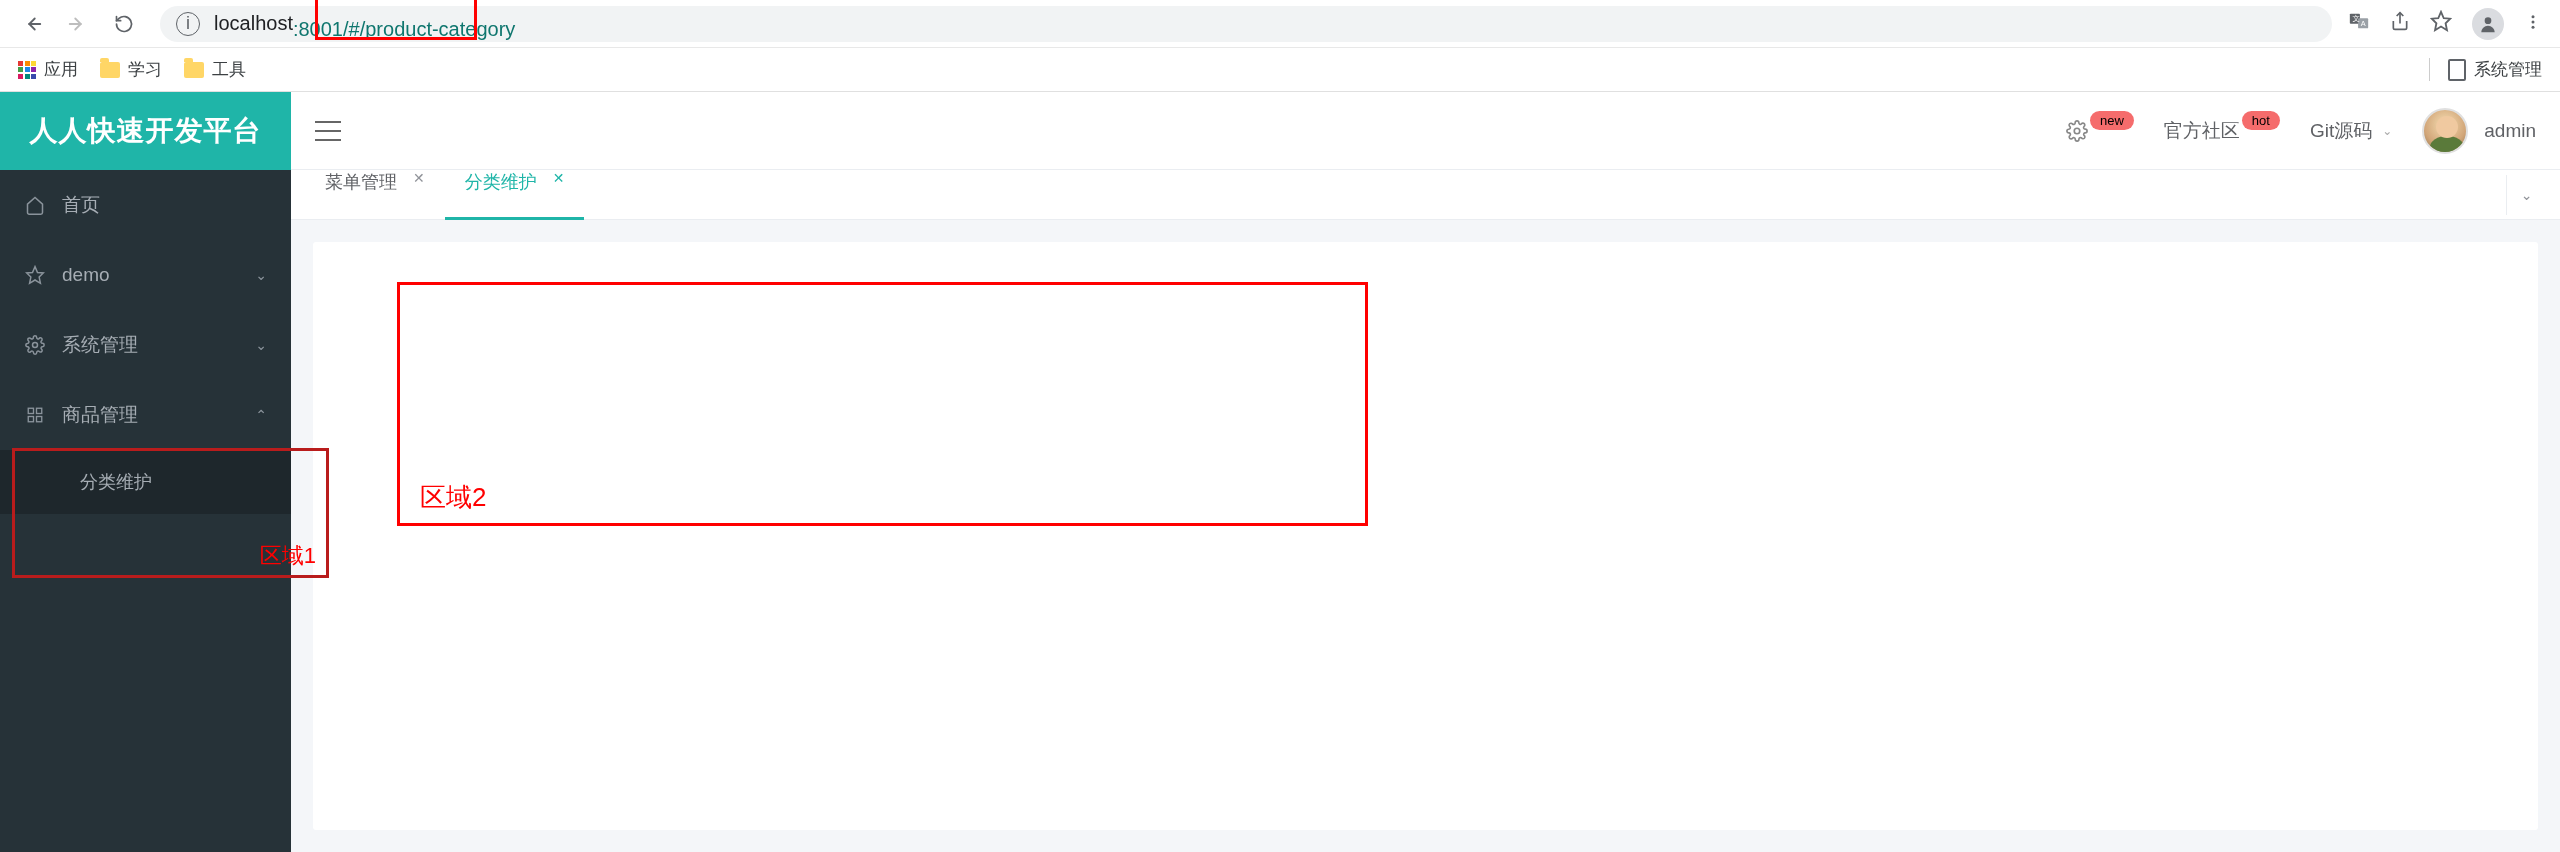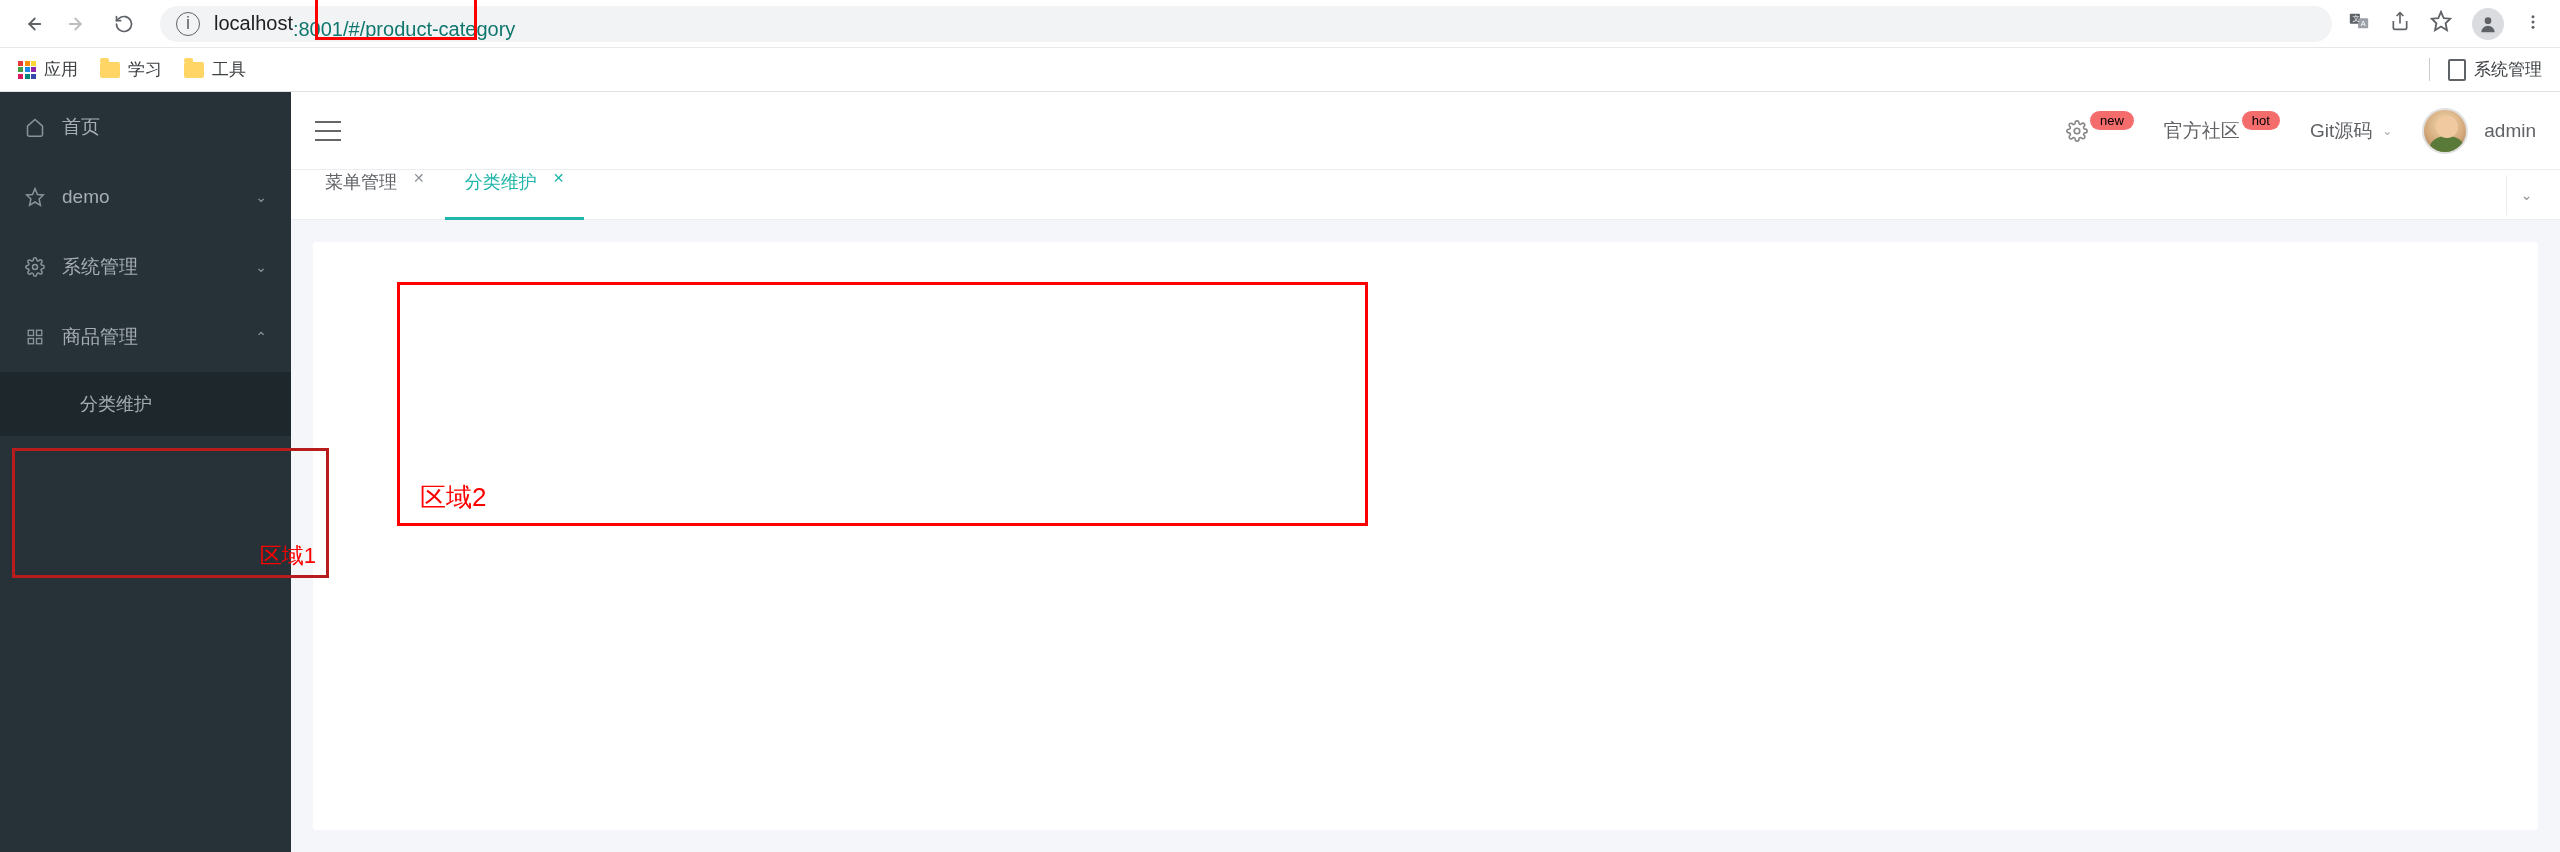--- a/index.html
+++ b/index.html
@@ -504,20 +504,21 @@
   </div>
   <div class="reading-list">
     <div class="reading-list-icon"></div>
     <span>系统管理</span>
   </div>
 </div>
 
 <div class="app">
 
   <div class="sidebar">
+    <div class="brand">人人快速开发平台</div>
 
     <div class="menu-item">
       <span class="menu-icon">
         <svg width="20" height="20" viewBox="0 0 24 24" fill="none" stroke="currentColor" stroke-width="1.8">
             <path d="M3 11l9-8 9 8v10a2 2 0 0 1-2 2H5a2 2 0 0 1-2-2z"></path>
           </svg>
       </span>
       <span>首页</span>
     </div>
 

